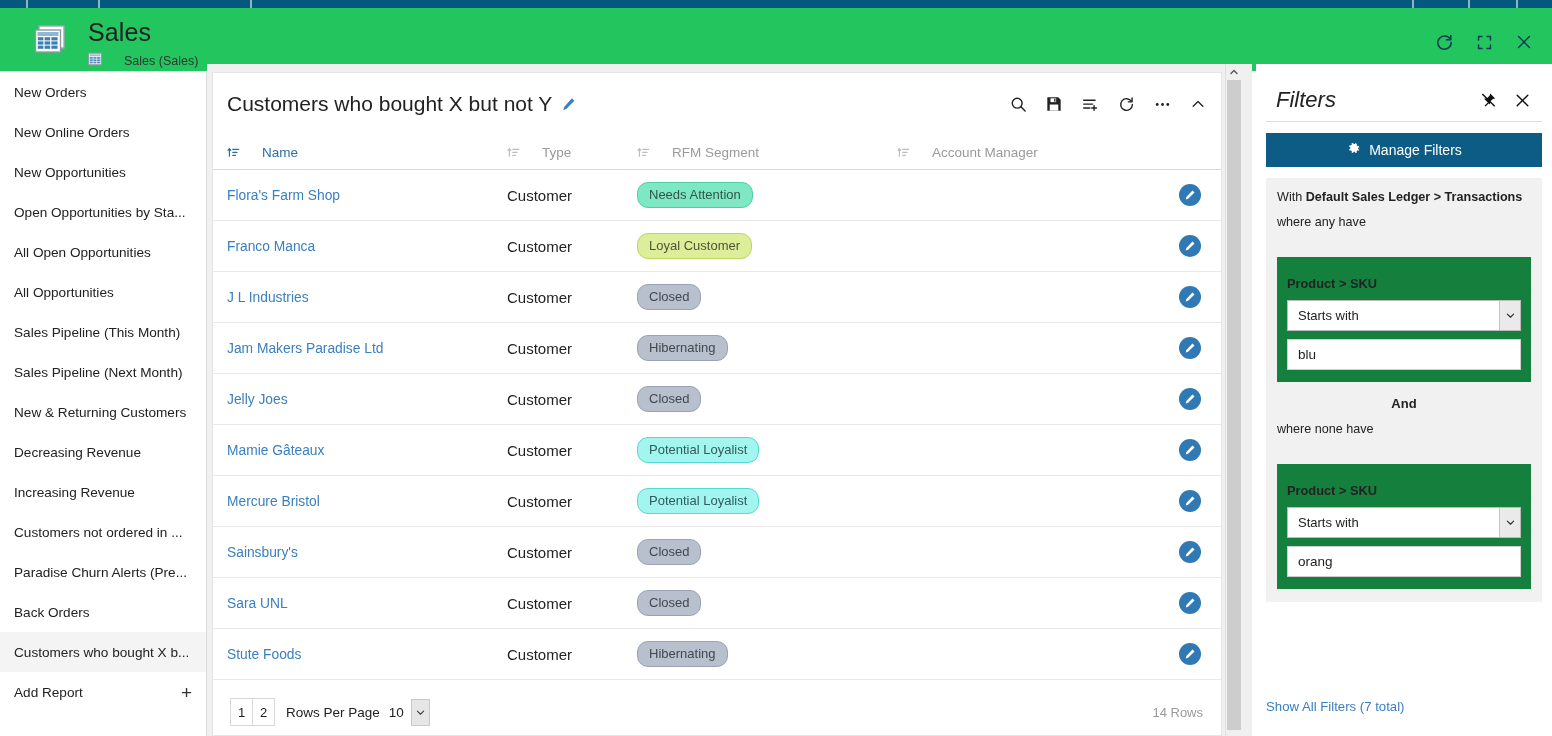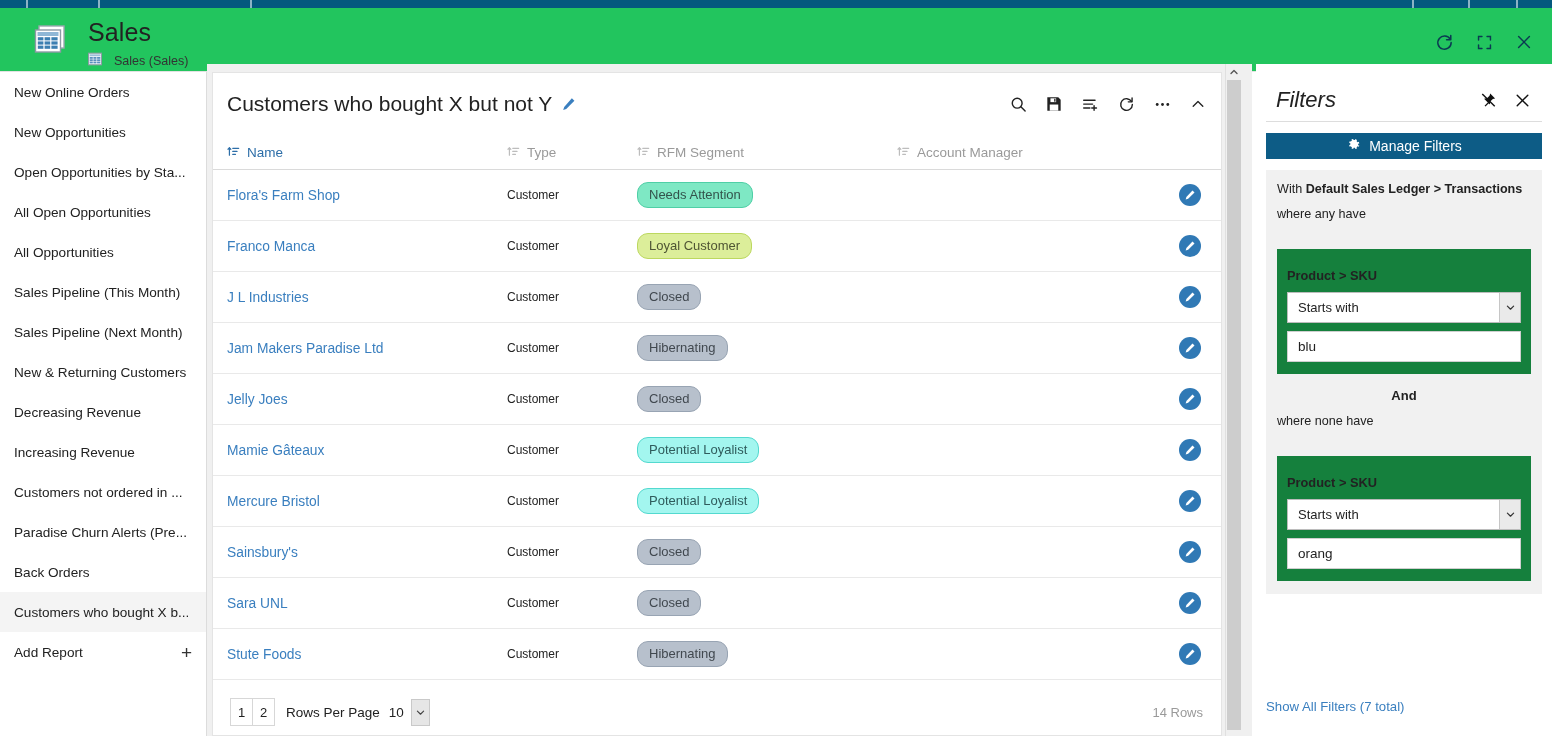--- a/index.html
+++ b/index.html
@@ -30,21 +30,21 @@
   }
   .app-icon {
     position: absolute; left: 34px; top: 16px; width: 34px; height: 34px;
   }
   .app-title {
     position: absolute; left: 88px; top: 10px;
     font-size: 25px; color: #222; font-weight: 400; letter-spacing: .1px;
   }
   .app-sub {
     position: absolute; left: 88px; top: 44px;
-    font-size: 12.5px; color: #333; display: flex; align-items: center; gap: 12px;
+    font-size: 12.5px; color: #333; display: flex; align-items: center; gap: 22px;
   }
   .win-btns {
     position: absolute; right: 18px; top: 24px; display: flex; gap: 20px; align-items: center;
   }
   .win-btn { width: 20px; height: 20px; color: #0b3a52; cursor: pointer; display:flex; align-items:center; justify-content:center;}
 
   
   .sidebar {
     position: absolute; left: 0; top: 72px; width: 207px; height: 664px;
     background: #ffffff; border-right: 1px solid #dcdcdc;
@@ -85,34 +85,34 @@
     position: absolute; right: 14px; top: 22px;
     display: flex; align-items: center; gap: 18px;
   }
   .tool-ic { width: 18px; height: 18px; color: #222; cursor: pointer; display:flex; align-items:center; justify-content:center;}
 
   .col-head {
     display: flex; align-items: center; height: 35px;
     border-bottom: 1px solid #dadada; padding: 0 14px;
     font-size: 13.5px;
   }
-  .col-head .cell { display: flex; align-items: flex-start; gap: 7px; cursor: pointer; }
+  .col-head .cell { display: flex; align-items: center; gap: 22px; cursor: pointer; }
   .col-head .cell.name { width: 280px; color: #2d6ea8; }
   .col-head .cell.type { width: 130px; color: #9a9a9a; }
   .col-head .cell.rfm  { width: 260px; color: #9a9a9a; }
   .col-head .cell.acct { width: 260px; color: #9a9a9a; }
   .sorticon { width: 13px; height: 13px; display:flex; }
 
   .rows { position: relative; }
   .row {
     display: flex; align-items: center; height: 51px;
     border-bottom: 1px solid #e9e9e9; padding: 0 14px; position: relative;
   }
   .row .c-name { width: 280px; font-size: 13.8px; color: #3a7fbf; cursor: pointer; }
-  .row .c-type { width: 130px; font-size: 12px; color: #222; }
+  .row .c-type { width: 130px; font-size: 15px; color: #222; }
   .row .c-rfm  { width: 260px; }
   .row .c-acct { width: 260px; }
   .pill {
     display: inline-block; padding: 4px 11px; border-radius: 11px;
     font-size: 13px; line-height: 1.25;
   }
   .pill.needs      { background:#7ee8c4; border:1px solid #4fcfa6; color:#33544c; }
   .pill.loyal      { background:#dcee9a; border:1px solid #bcd85f; color:#4f5534; }
   .pill.closed     { background:#b7c0cc; border:1px solid #98a4b3; color:#41484f; }
   .pill.hibernating{ background:#b7c0cc; border:1px solid #98a4b3; color:#41484f; }
@@ -160,21 +160,21 @@
     position: absolute; left: 1256px; top: 64px; width: 296px; height: 672px;
     background: #ffffff;
   }
   .filters-head {
     position: relative; height: 44px; display: flex; align-items: center;
     padding: 0 10px 0 10px; border-bottom: 1px solid #ddd; margin: 14px 10px 0 10px; font-style: italic;
   }
   .filters-title { font-size: 22px; color: #222; font-weight: 400; }
   .filters-head-ic { position: absolute; display:flex; align-items:center; justify-content:center; cursor: pointer; color:#111; }
   .btn-manage {
-    margin: 11px 10px 0 10px; height: 26px; background: #0d5c86; color: #fff;
+    margin: 11px 10px 0 10px; height: 34px; background: #0d5c86; color: #fff;
     display: flex; align-items: center; justify-content: center; gap: 8px;
     font-size: 14px; cursor: pointer;
   }
   .filter-block {
     margin: 11px 10px 0 10px; background: #f1f1f1; padding: 12px 11px 13px 11px;
   }
   .fb-line1 { font-size: 12.6px; color: #222; }
   .fb-line1 b { font-weight: 700; }
   .fb-line2 { font-size: 12.6px; color: #222; margin-top: 11px; }
   .cond {
@@ -277,20 +277,23 @@
           <path d="M4 4 L16 16"></path>
             <path d="M16 4 L4 16"></path>
         </svg>
       </div>
     </div>
   </div>
 
   <div class="sidebar-edge"></div>
   <div class="sidebar">
     <div class="sidebar-item">
+      <span>New Orders</span>
+      </div>
+    <div class="sidebar-item">
       <span>New Online Orders</span>
       </div>
     <div class="sidebar-item">
       <span>New Opportunities</span>
       </div>
     <div class="sidebar-item">
       <span>Open Opportunities by Sta...</span>
       </div>
     <div class="sidebar-item">
       <span>All Open Opportunities</span>

